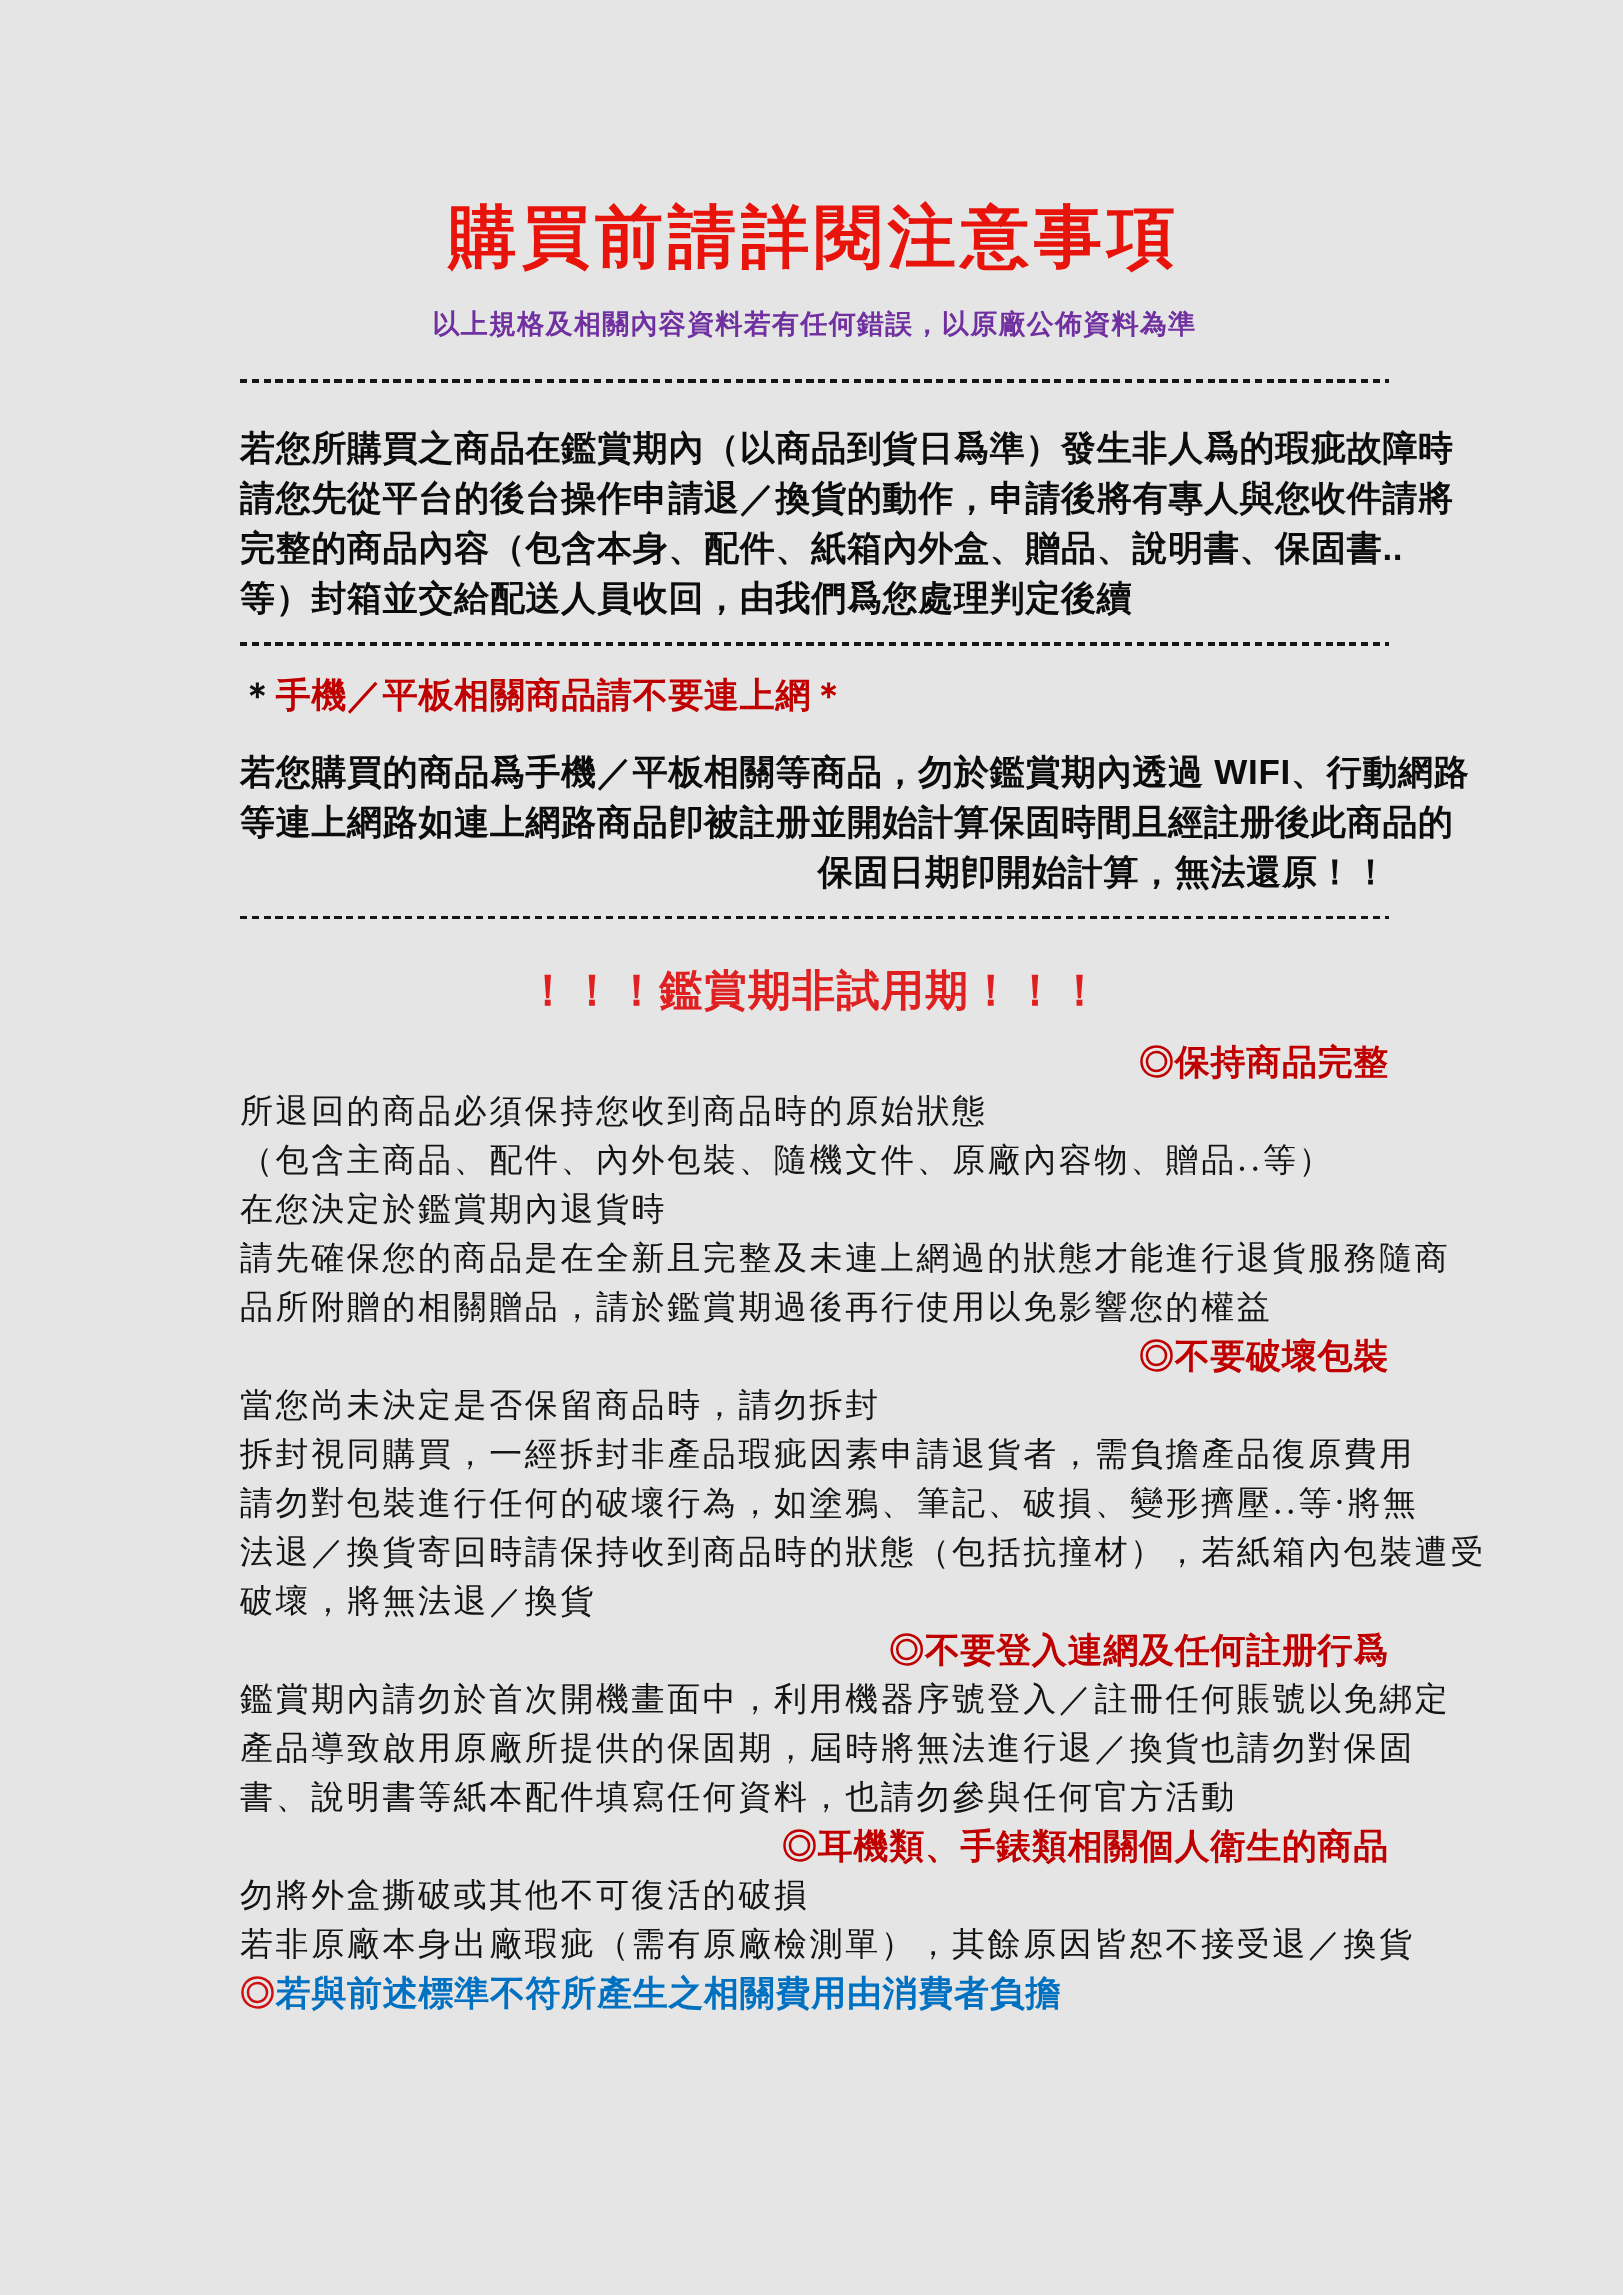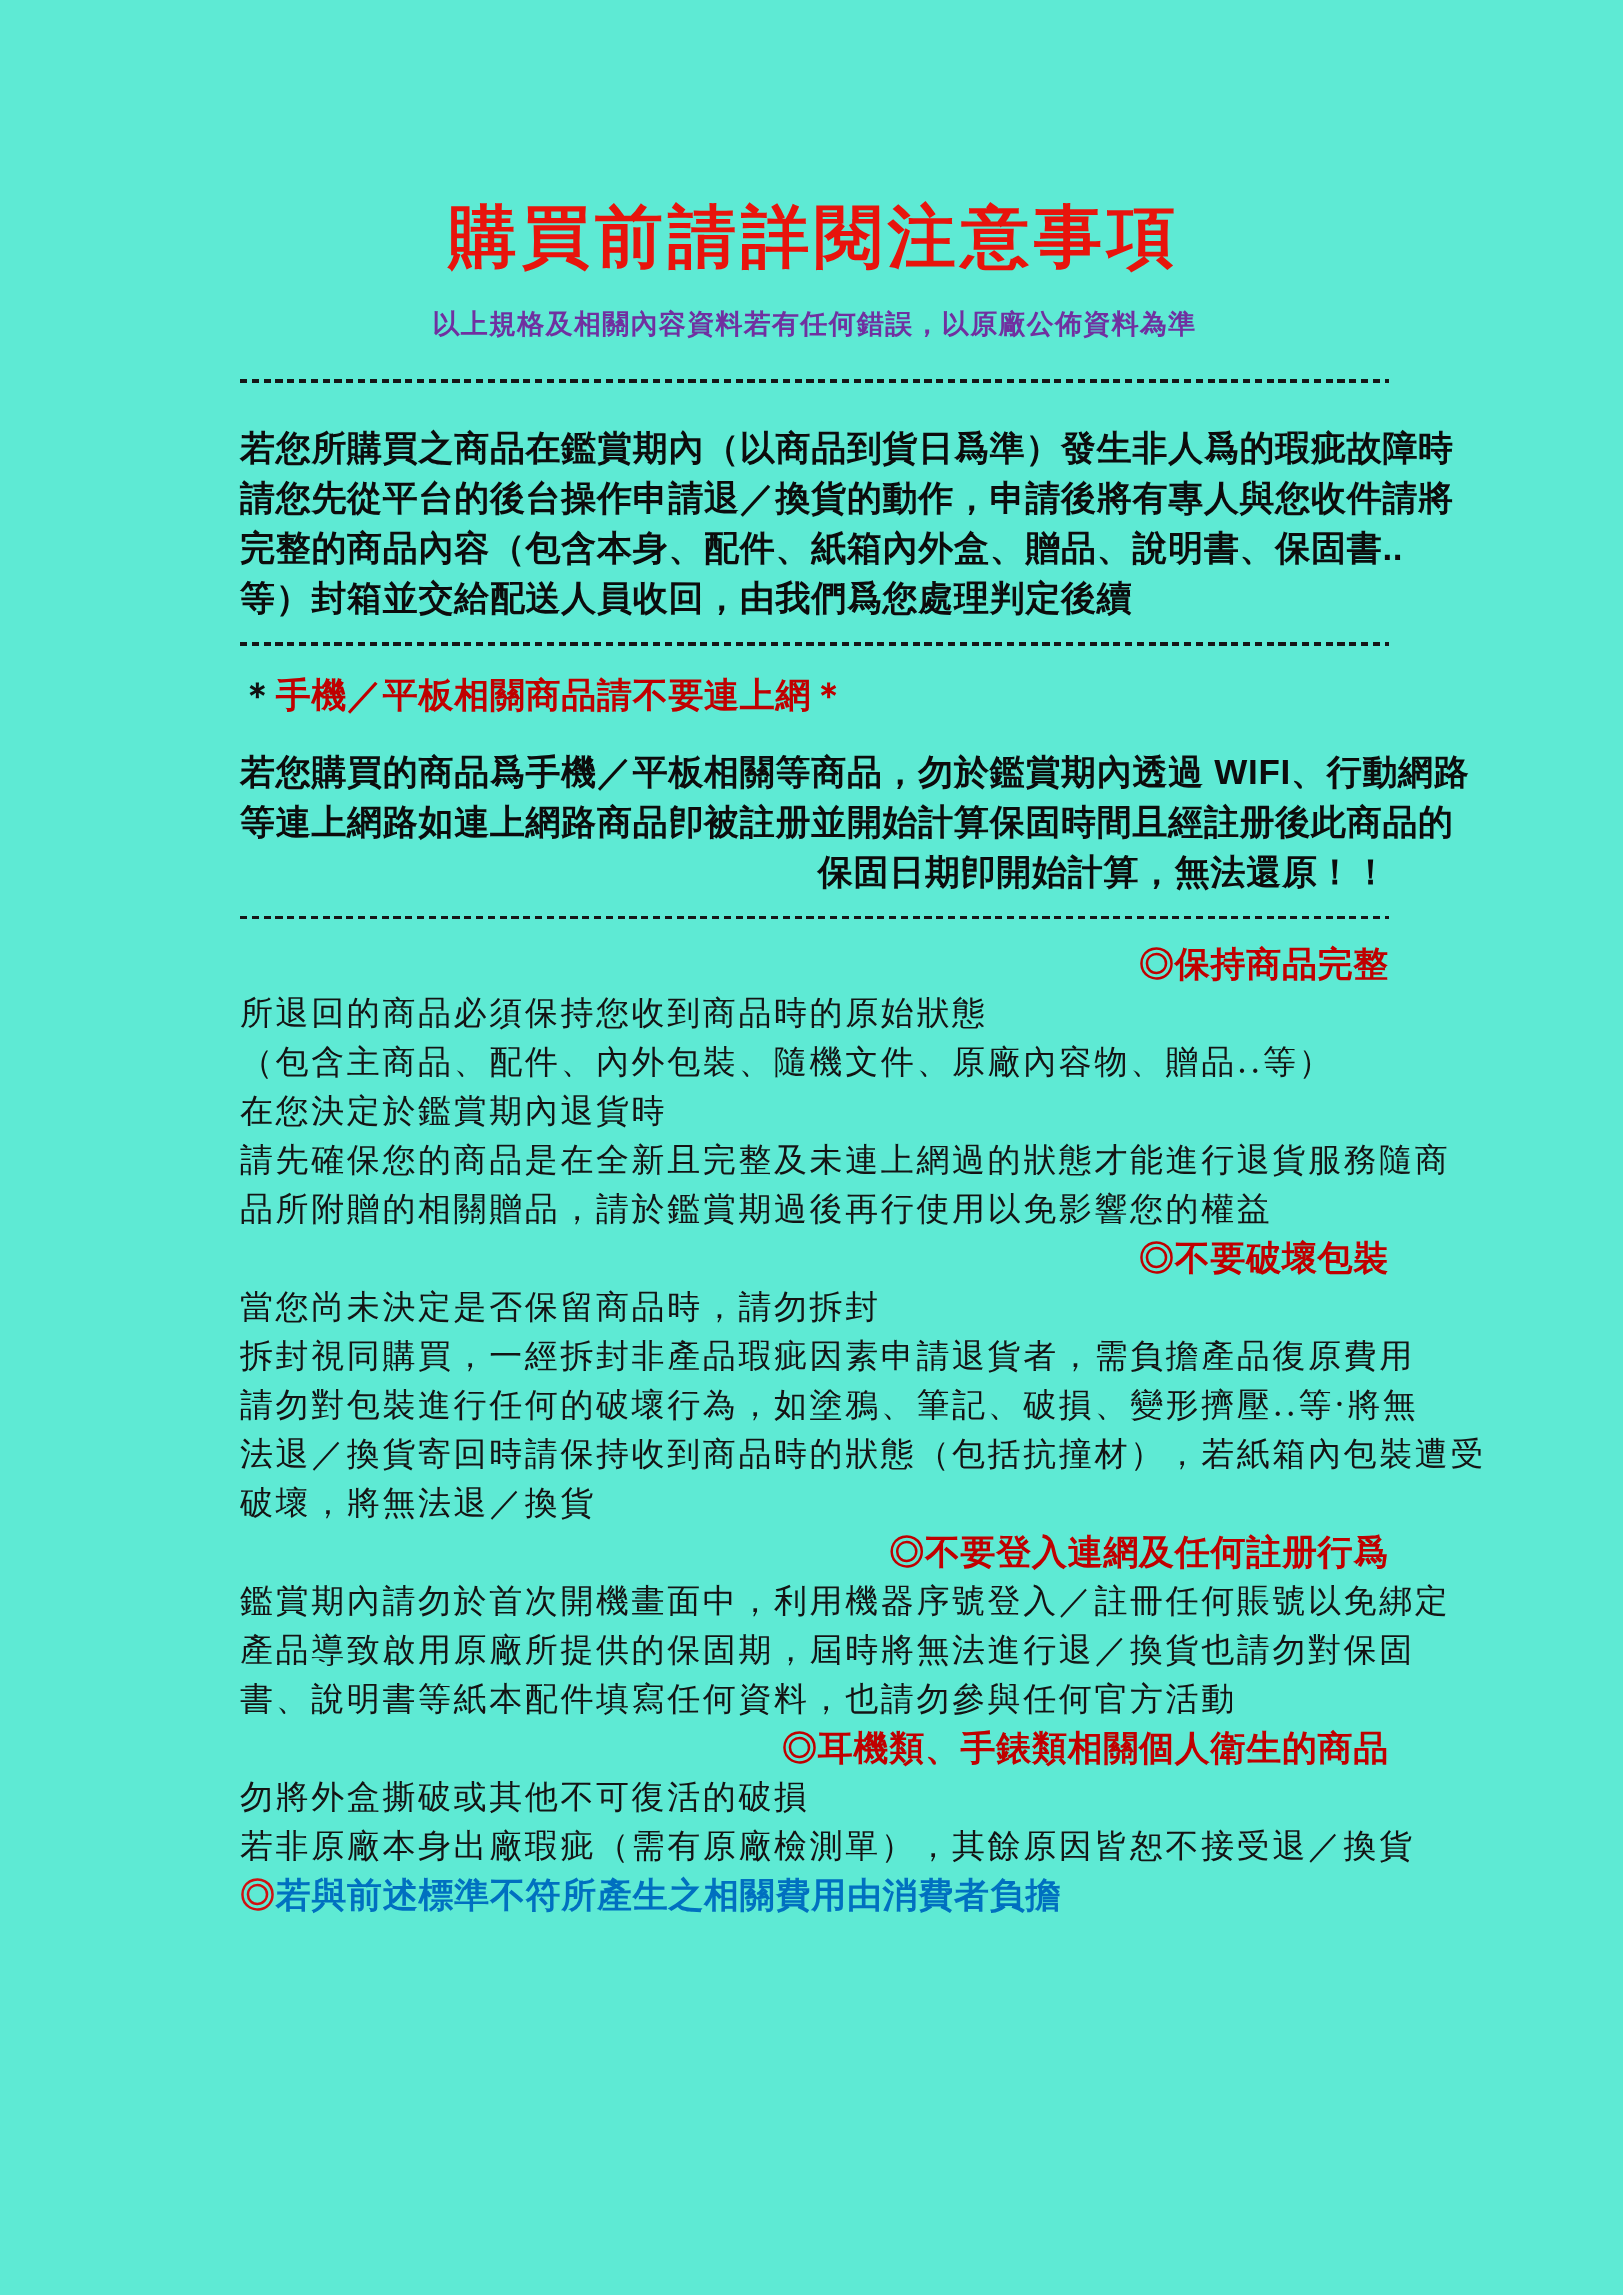--- a/index.html
+++ b/index.html
@@ -1,20 +1,20 @@
 <!DOCTYPE html>
 <html style="font-size:10.5px"><head>
 <meta charset="utf-8">
 <style>
   html,body { margin:0; padding:0; background:#ffffff; }
   .page {
     position:relative;
     width:1623px;
     height:2295px;
-    background:#5eead4;
+    background:#e5e5e5;
     box-sizing:border-box;
     padding:195px 234px 0 240px;
     font-family:"Liberation Sans", sans-serif;
     overflow:hidden;
   }
   .title {
     margin:0;
     text-align:center;
     font-family:"Liberation Serif","DejaVu Serif",serif;
     font-weight:700;
@@ -115,20 +115,21 @@
   </div>
 
   <div class="gothic-para p2">
     <div class="gline">若您購買的商品爲手機／平板相關等商品，勿於鑑賞期內透過 WIFI、行動網路</div>
     <div class="gline">等連上網路如連上網路商品卽被註册並開始計算保固時間且經註册後此商品的</div>
     <div class="gline">保固日期卽開始計算，無法還原！！</div>
   </div>
 
   <div class="divider d3"></div>
 
+  <div class="banner">！！！鑑賞期非試用期！！！</div>
 
   <div class="rules">
 
     <div class="rule-head">◎保持商品完整</div>
     <div class="kai">所退回的商品必須保持您收到商品時的原始狀態</div>
     <div class="kai">（包含主商品、配件、內外包裝、隨機文件、原廠內容物、贈品..等）</div>
     <div class="kai">在您決定於鑑賞期內退貨時</div>
     <div class="kai">請先確保您的商品是在全新且完整及未連上網過的狀態才能進行退貨服務隨商</div>
     <div class="kai">品所附贈的相關贈品，請於鑑賞期過後再行使用以免影響您的權益</div>
 

